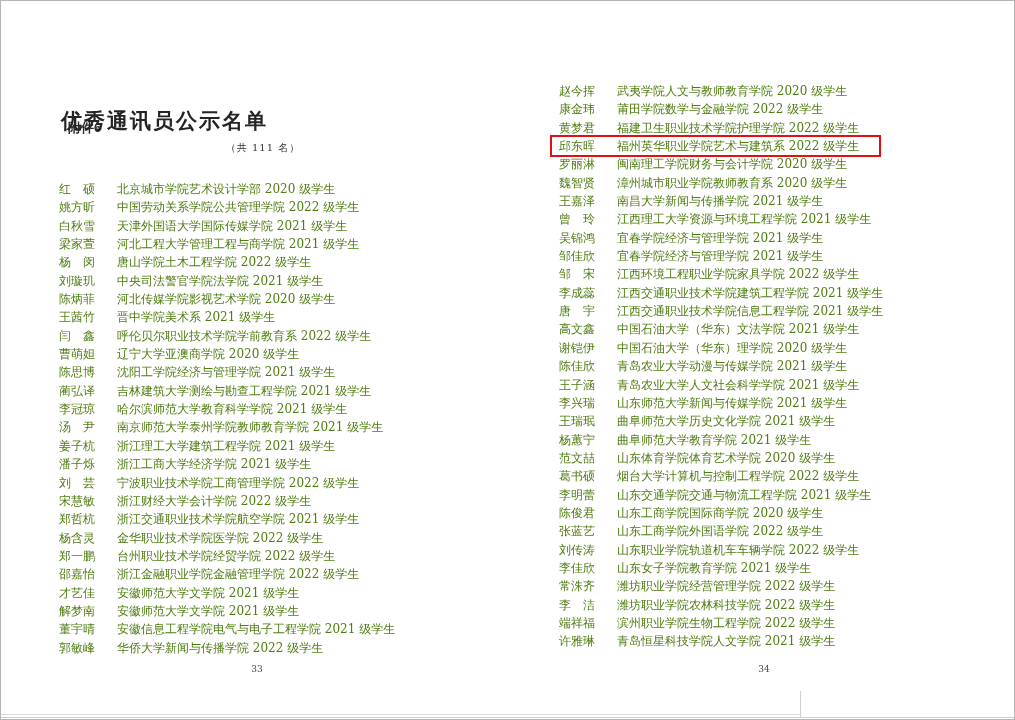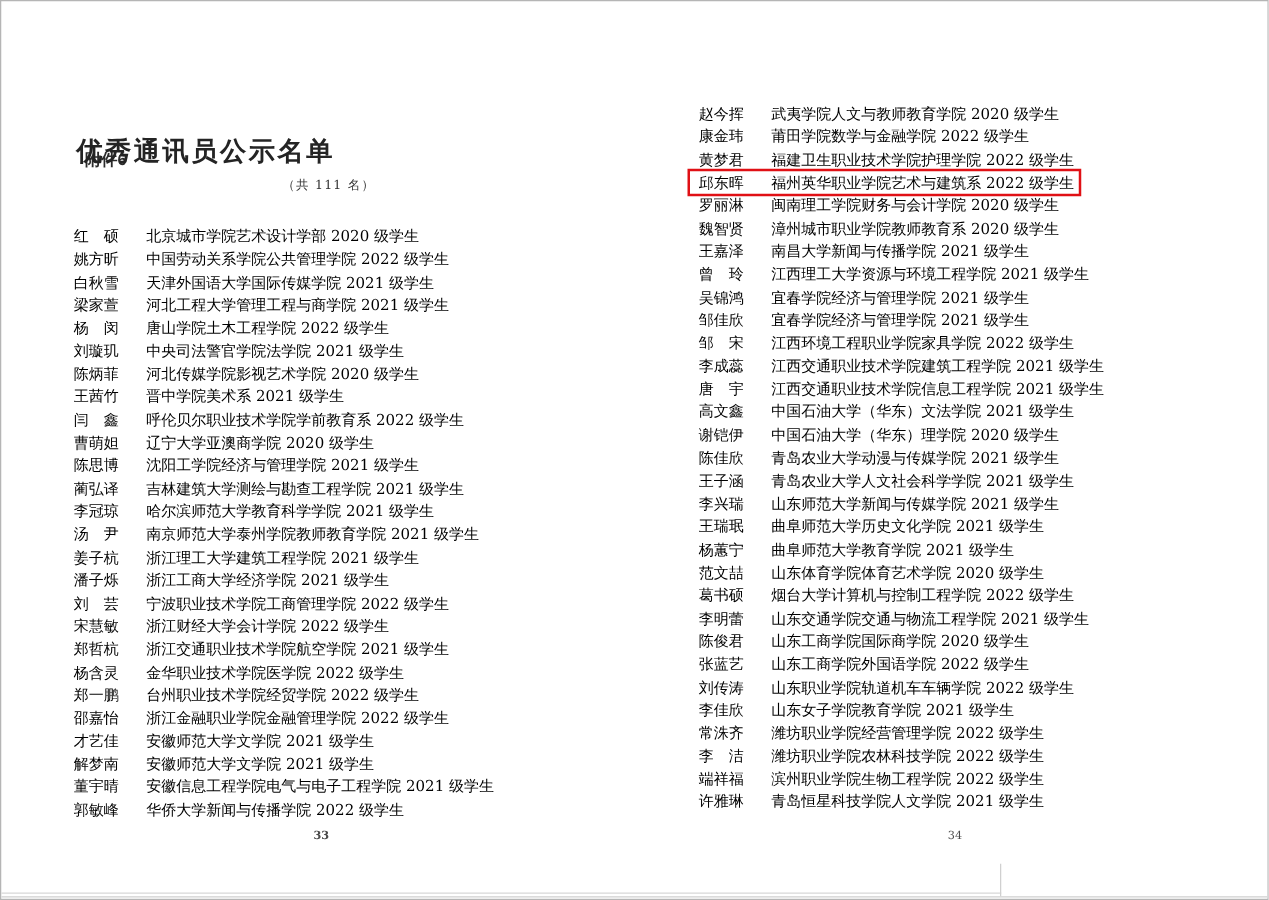--- a/index.html
+++ b/index.html
@@ -22,33 +22,33 @@
   }
   .subtitle{
     position:absolute;left:60px;top:140px;width:404px;text-align:center;
     font-size:10px;color:#333;white-space:nowrap;letter-spacing:1px;
   }
   .list{position:absolute;}
   .list-left{left:58px;top:179px;}
   .list-right{left:558px;top:81px;}
   .row{
     height:18.35px;line-height:18.35px;white-space:nowrap;width:max-content;
-    font-size:12px;color:#000000;
+    font-size:12px;color:#4d7c0f;
   }
   .nm{display:inline-block;width:48px;margin-right:10px;}
   .af{display:inline-block;}
   .row.hl{
     outline:2px solid #e01015;
-    padding:0 4px 0 7px;margin-left:-7px;
+    padding:0 20px 0 7px;margin-left:-7px;
   }
   .pagenum{
     position:absolute;top:663px;width:22px;text-align:center;
     font-size:9px;color:#4a4a4a;
   }
-  .pagenum-left{left:245px;font-weight:bold;}
+  .pagenum-left{left:245px;}
   .pagenum-right{left:752px;}
   .edge-h{position:absolute;left:0;top:713px;width:800px;height:1px;background:#d8d8d8;}
   .edge-v{position:absolute;left:799px;top:690px;width:1px;height:26px;background:#d0d0d0;}
   .edge-b{position:absolute;left:0;top:716px;width:1013px;height:1px;background:#cfcfcf;}
 </style>
 </head>
 <body>
 
 <div class="canvas">
 

